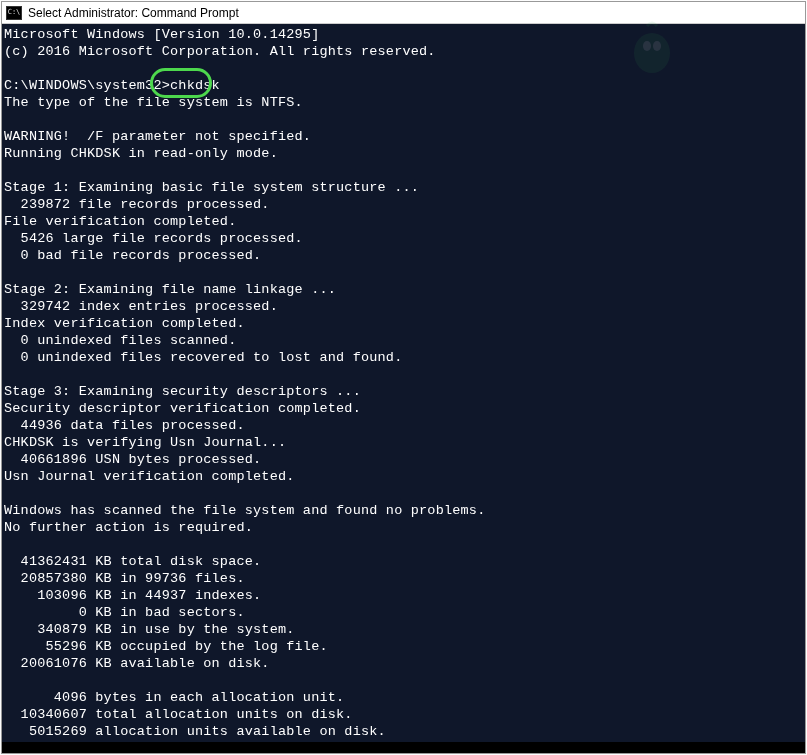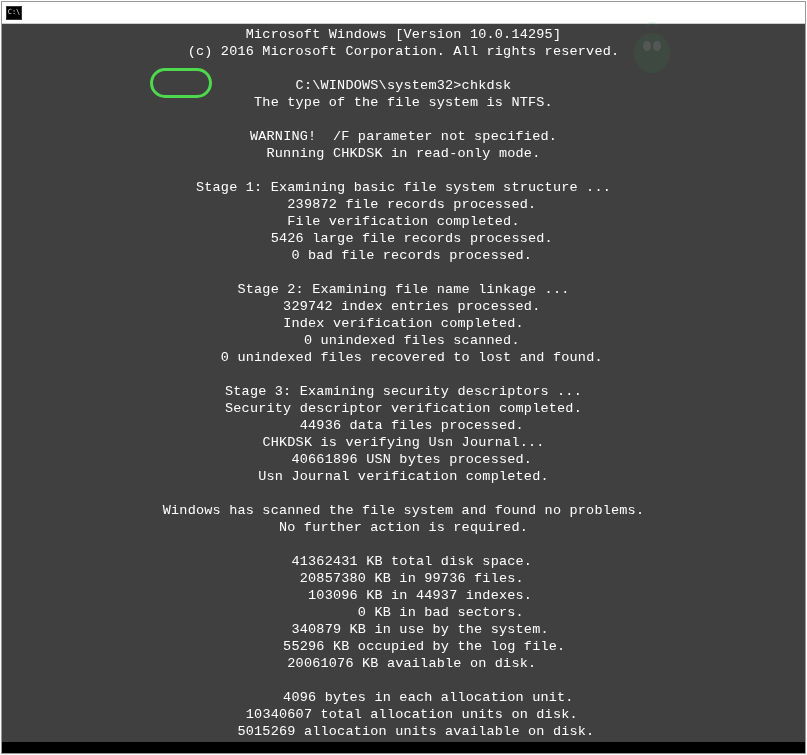--- a/index.html
+++ b/index.html
@@ -47,29 +47,28 @@
       color: #ddd;
       font-size: 7px;
       font-family: monospace;
       line-height: 1;
     }
     .titlebar-text {
       font-size: 12px;
       color: #000;
     }
     .terminal {
-      background: #404040;
+      background: #0f172a;
       color: #fff;
       font-family: Consolas, 'Courier New', monospace;
       font-size: 13.5px;
       line-height: 17px;
       padding: 2px 2px;
       white-space: pre;
       letter-spacing: 0.2px;
-      text-align: center;
     }
     .highlight-circle {
       position: absolute;
       border: 3px solid #4dd84d;
       border-radius: 16px;
       pointer-events: none;
     }
     .watermark {
       position: absolute;
       top: 18px;
@@ -82,20 +81,21 @@
     }
   </style>
 </head>
 <body>
 
 <div class="window">
   <div class="titlebar">
     <div class="titlebar-icon">
       <span class="titlebar-icon-text">C:\</span>
     </div>
+    <span class="titlebar-text">Select Administrator: Command Prompt</span>
   </div>
   <div class="terminal"><span>Microsoft Windows [Version 10.0.14295]</span>
 <span>(c) 2016 Microsoft Corporation. All rights reserved.</span>
 <span></span>
 <span>C:\WINDOWS\system32&gt;</span><span>chkdsk</span>
 <span>The type of the file system is NTFS.</span>
 <span></span>
 <span>WARNING!  /F parameter not specified.</span>
 <span>Running CHKDSK in read-only mode.</span>
 <span></span>

